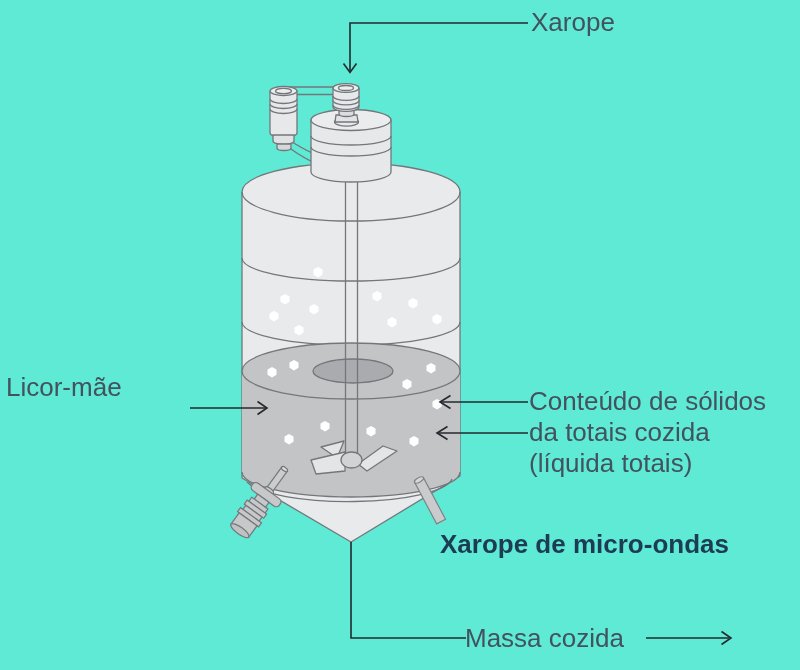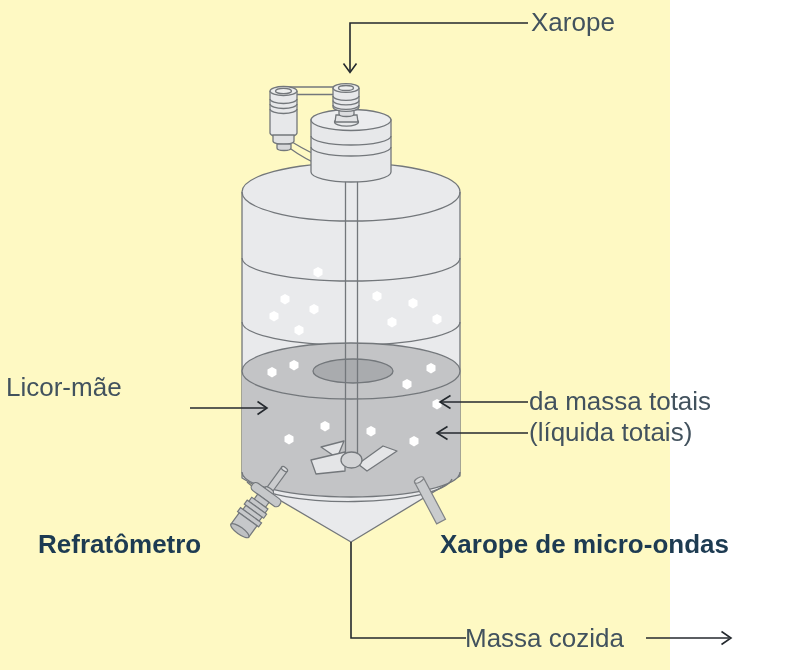--- a/index.html
+++ b/index.html
@@ -6,23 +6,23 @@
     margin: 0;
     padding: 0;
     background: #ffffff;
     width: 800px;
     height: 670px;
     overflow: hidden;
     font-family: "Liberation Sans", sans-serif;
   }
   .stage {
     position: relative;
-    width: 670px;
+    width: 800px;
     height: 670px;
-    background: #fef9c3;
+    background: #5eead4;
   }
   svg.illustration {
     position: absolute;
     left: 0;
     top: 0;
   }
   .lbl {
     position: absolute;
     color: #42525e;
     font-size: 26px;
@@ -173,24 +173,24 @@
       </g>
     </g>
   </svg>
 
   <div class="lbl" style="left:531px; top:7px;">Xarope</div>
 
   <div class="lbl" style="left:6px; top:372px;">
     <div>Licor-mãe</div>
   </div>
 
-  <div class="lbl device" style="left:38px; top:529px;">Refratômetro</div>
 
   <div class="lbl" style="left:529px; top:386px;">
-    <div>da massa totais</div>
+    <div>Conteúdo de sólidos</div>
+    <div>da totais cozida</div>
     <div>(líquida totais)</div>
   </div>
 
   <div class="lbl device" style="left:440px; top:529px;">Xarope de micro-ondas</div>
 
   <div class="lbl" style="left:465px; top:623px;">Massa cozida</div>
 
 </div>
 
 </body></html>

